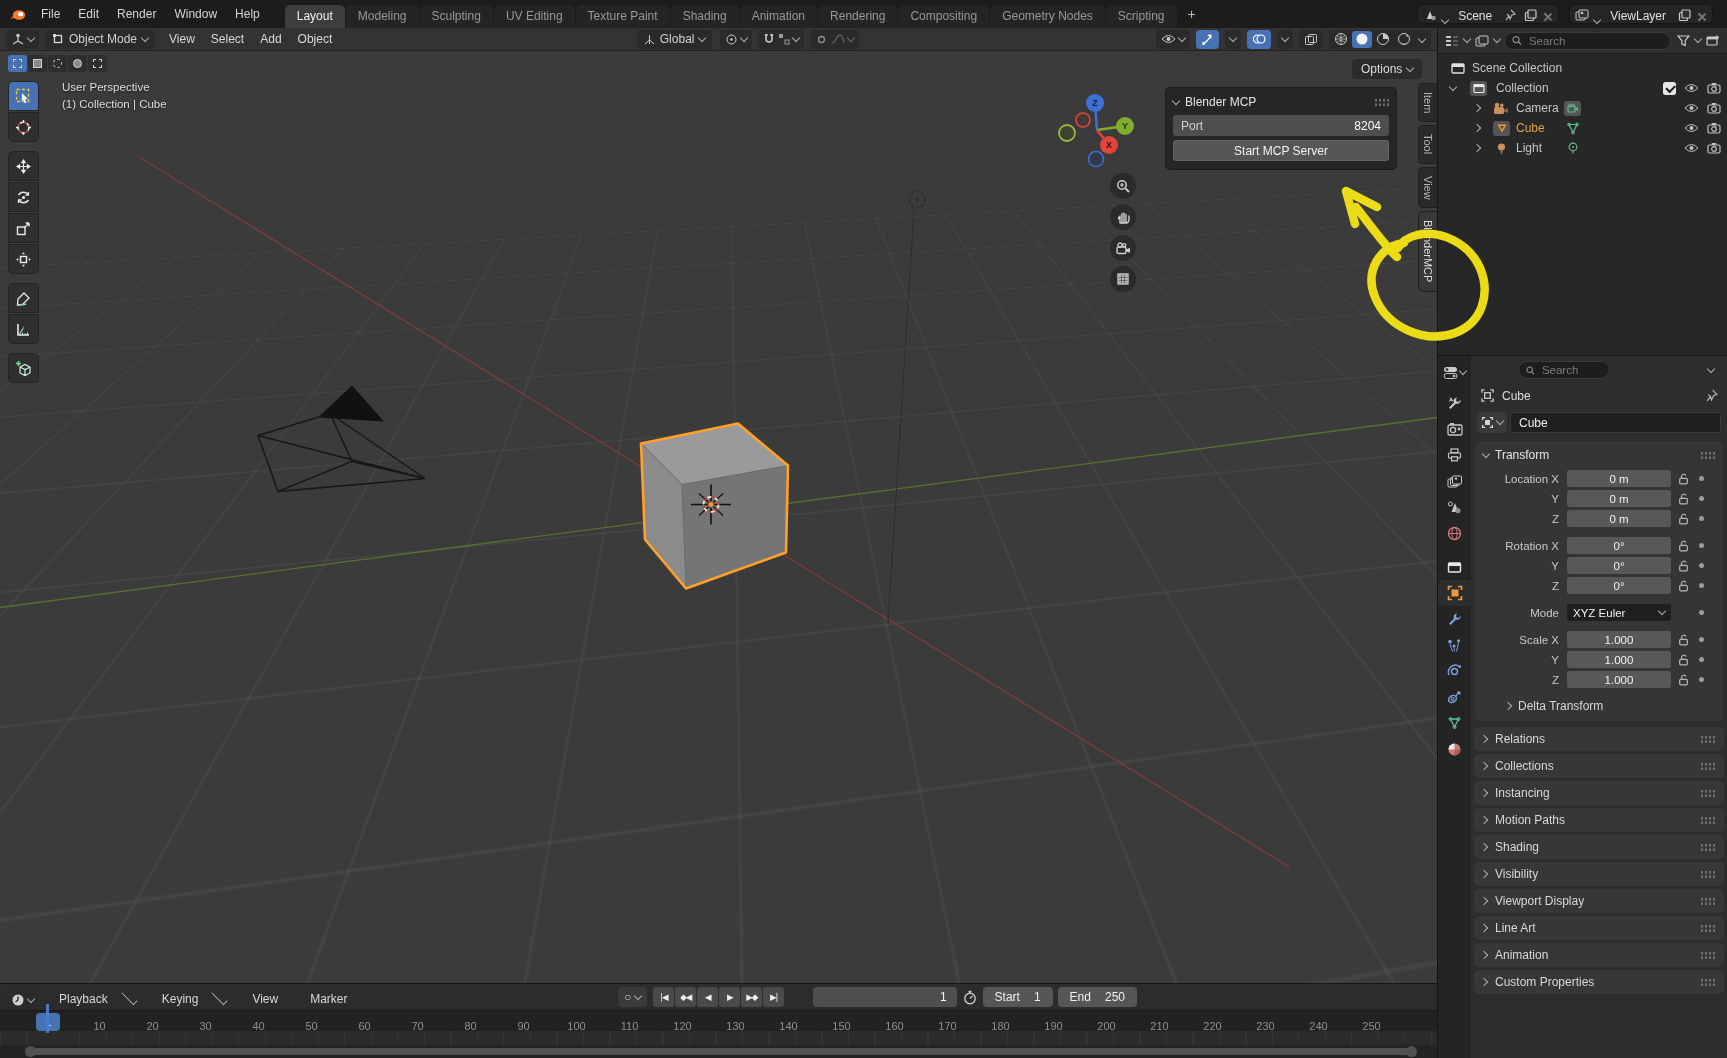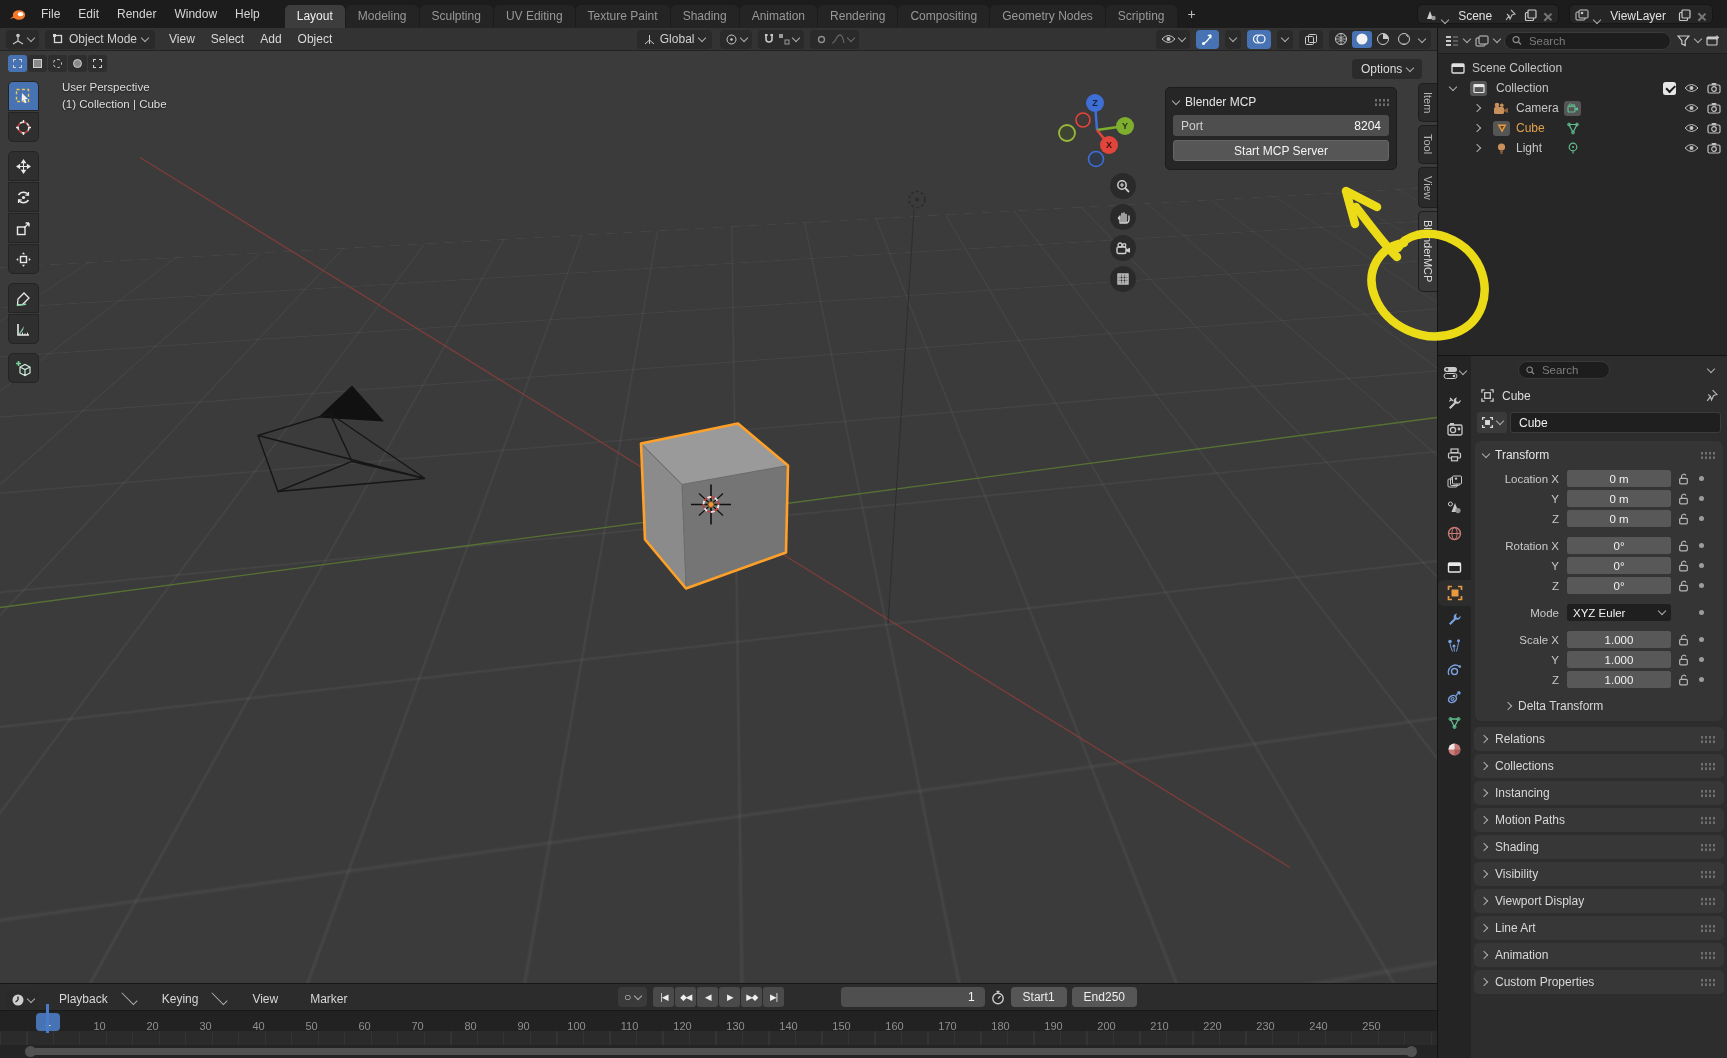--- a/index.html
+++ b/index.html
@@ -151,21 +151,21 @@
   .timeline{height:75px;flex:0 0 auto;display:flex;flex-direction:column;border-top:1px solid #161616;position:relative;}
   .tl-header{height:26px;background:#2c2c2c;display:flex;align-items:flex-end;padding:0 6px;gap:4px;}
   .tl-menus{display:flex;}
   .tl-menus span{padding:2px 8px;display:flex;align-items:center;gap:5px;color:#d8d8d8;}
   .tl-center{position:absolute;left:618px;top:3px;display:flex;align-items:center;gap:6px;}
   .rec-pill{display:flex;align-items:center;gap:4px;background:#3a3a3a;border-radius:4px;height:20px;padding:0 6px;color:#cfcfcf;}
   .transport{display:flex;gap:1px;}
   .tbtn{height:20px;min-width:21px;background:#4a4a4a;border:none;border-radius:3px;color:#eee;font-size:8.5px;font-family:"DejaVu Sans",sans-serif;padding:0 3px;letter-spacing:-1px;}
   .tl-right{position:absolute;right:300px;top:3px;display:flex;align-items:center;gap:5px;}
   .framefield{width:144px;height:20px;background:#4f4f4f;border-radius:4px;color:#f5f5f5;display:flex;align-items:center;justify-content:flex-end;padding:0 10px;}
-  .se-pill{height:20px;background:#565656;border-radius:4px;color:#eee;display:flex;align-items:center;padding:0 12px;}
+  .se-pill{height:20px;background:#565656;border-radius:4px;color:#eee;display:flex;align-items:center;gap:14px;padding:0 12px;}
   .ruler{height:22px;background:#222;position:relative;border-top:1px solid #191919;width:1437px;}
   .ticks{position:absolute;left:73px;top:4px;width:1325px;height:22px;display:flex;}
   .tick{flex:1;text-align:center;color:#8f8f8f;font-size:11px;line-height:22px;}
   .cur-frame{position:absolute;left:36px;top:2px;width:24px;height:18px;background:var(--accent);border-radius:4px;color:#fff;text-align:center;line-height:18px;font-size:11px;z-index:2;}
   .playhead{position:absolute;left:46px;top:20px;width:2.5px;height:29px;background:#4a7bc8;z-index:2;}
   .framestrip{height:14px;background:#2b2b2b;width:1437px;
     background-image:repeating-linear-gradient(90deg,#343434 0 1px,transparent 1px 26.5px);}
   .tl-scroll{height:13px;width:1437px;position:relative;background:#242424;}
   .tl-scroll .bar{position:absolute;left:26px;top:3px;width:1390px;height:7px;background:#525252;border-radius:4px;}
   .tl-scroll .bar::before{content:"";position:absolute;left:-1px;top:-2px;width:11px;height:11px;border-radius:50%;background:#525252;}

